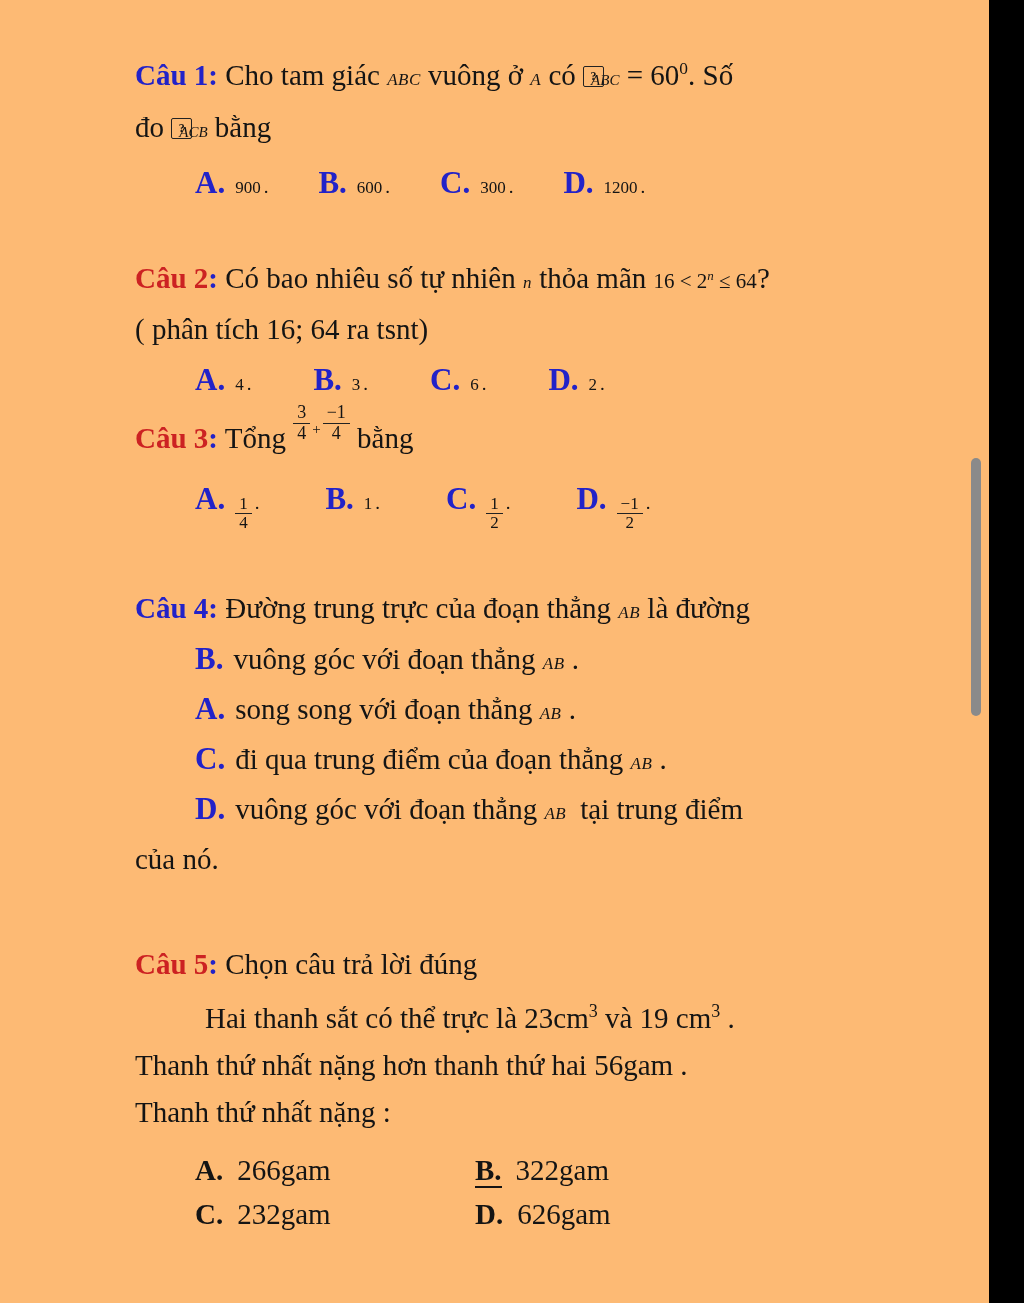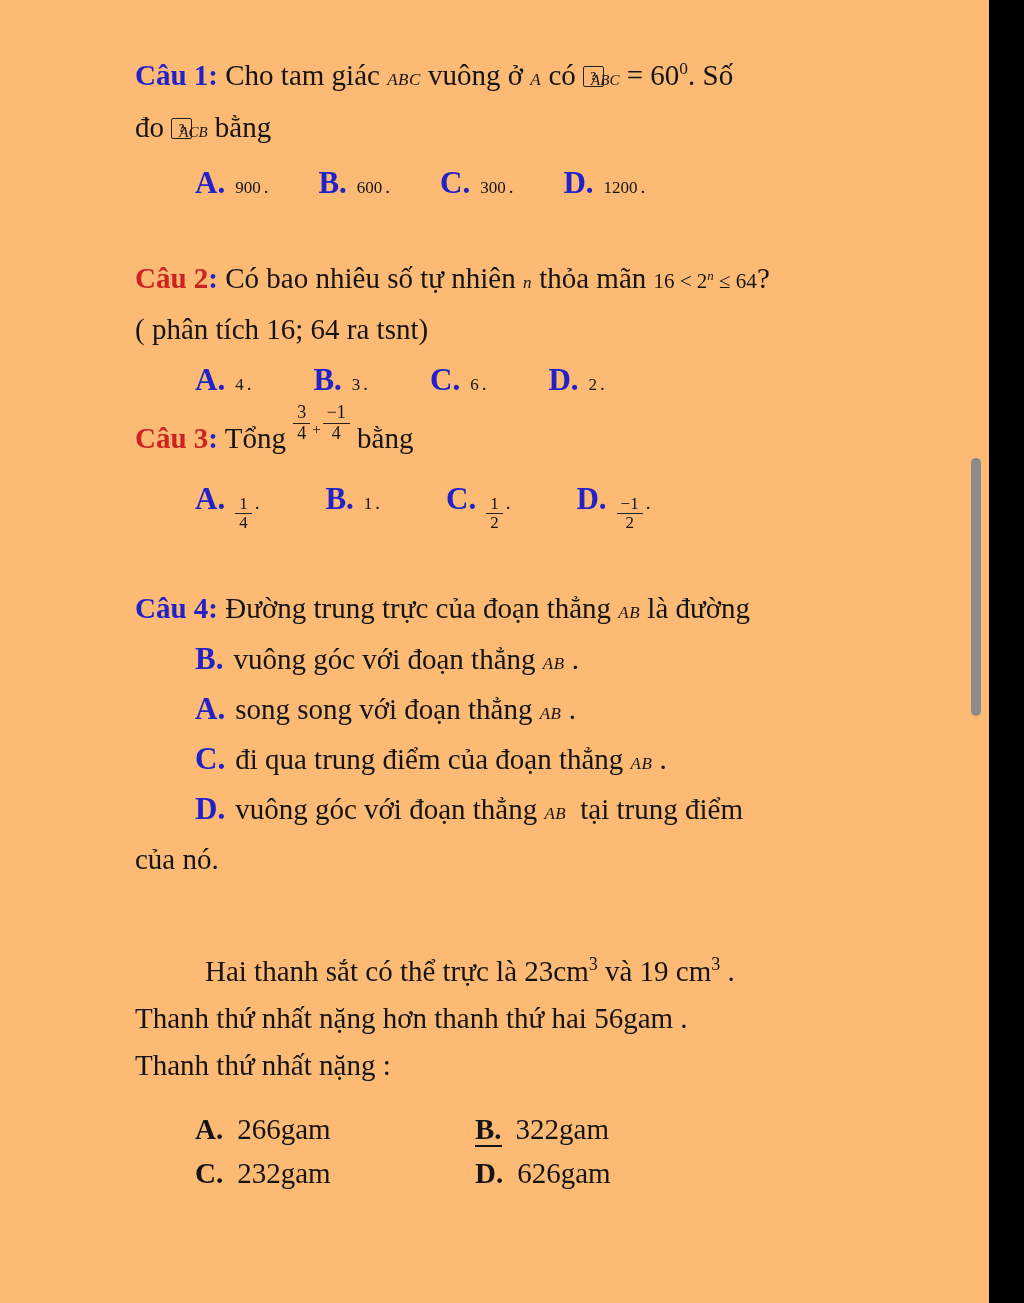--- a/index.html
+++ b/index.html
@@ -62,21 +62,21 @@
 
   .q4-opt { margin-left: 60px; }
   .q4-opt p, .q4-opt { font-size: 29px; line-height: 44px; }
   .q4-tail-gap { margin-left: 14px; }
   .outdent { margin-left: 0; }
 
   .q5-p1 { text-indent: 70px; }
   .q5-p1 sup, .q5-sup { font-size: 18px; }
   .q5-grid {
     display: grid; grid-template-columns: 280px auto;
-    margin-left: 60px; margin-top: 18px;
+    margin-left: 60px; margin-top: 12px;
   }
   .q5-grid .opt { font-size: 29px; line-height: 44px; }
   .q5-letter { font-weight: bold; color: #141414; margin-right: 14px; }
   .q5-letter.underline { border-bottom: 2.5px solid #141414; }
 
   .mb-q1 { margin-bottom: 46px; }
   .mb-q2 { }
   .mb-q3 { margin-bottom: 52px; }
   .mb-q4 { margin-bottom: 58px; }
   .q5-body-gap { margin-top: 32px; }
@@ -214,20 +214,24 @@
       <div class="q4-opt">
         <p><span class="opt-letter">B.</span><span>vuông góc với đoạn thẳng</span> <span class="mathvar">AB</span> <span>.</span></p>
         <p><span class="opt-letter">A.</span><span>song song với đoạn thẳng</span> <span class="mathvar">AB</span> <span>.</span></p>
         <p><span class="opt-letter">C.</span><span>đi qua trung điểm của đoạn thẳng</span> <span class="mathvar">AB</span> <span>.</span></p>
         <p><span class="opt-letter">D.</span><span>vuông góc với đoạn thẳng</span> <span class="mathvar">AB</span><span class="q4-tail-gap">tại trung điểm</span></p>
       </div>
       <p class="outdent">của nó.</p>
     </section>
 
     <section class="q">
+      <p>
+        <span class="lbl lbl-red">Câu 5</span><span class="colon">:</span>
+        <span>Chọn câu trả lời đúng</span>
+      </p>
       <p class="q5-p1 q5-body-gap">
         <span>Hai thanh sắt có thể trực là 23cm</span><sup class="q5-sup">3</sup>
         <span>và 19 cm</span><sup class="q5-sup">3</sup>
         <span>.</span>
       </p>
       <p>Thanh thứ nhất nặng hơn thanh thứ hai 56gam .</p>
       <p>Thanh thứ nhất nặng :</p>
       <div class="q5-grid">
         <span class="opt"><span class="q5-letter">A.</span><span>266gam</span></span>
         <span class="opt"><span class="q5-letter underline">B.</span><span>322gam</span></span>

